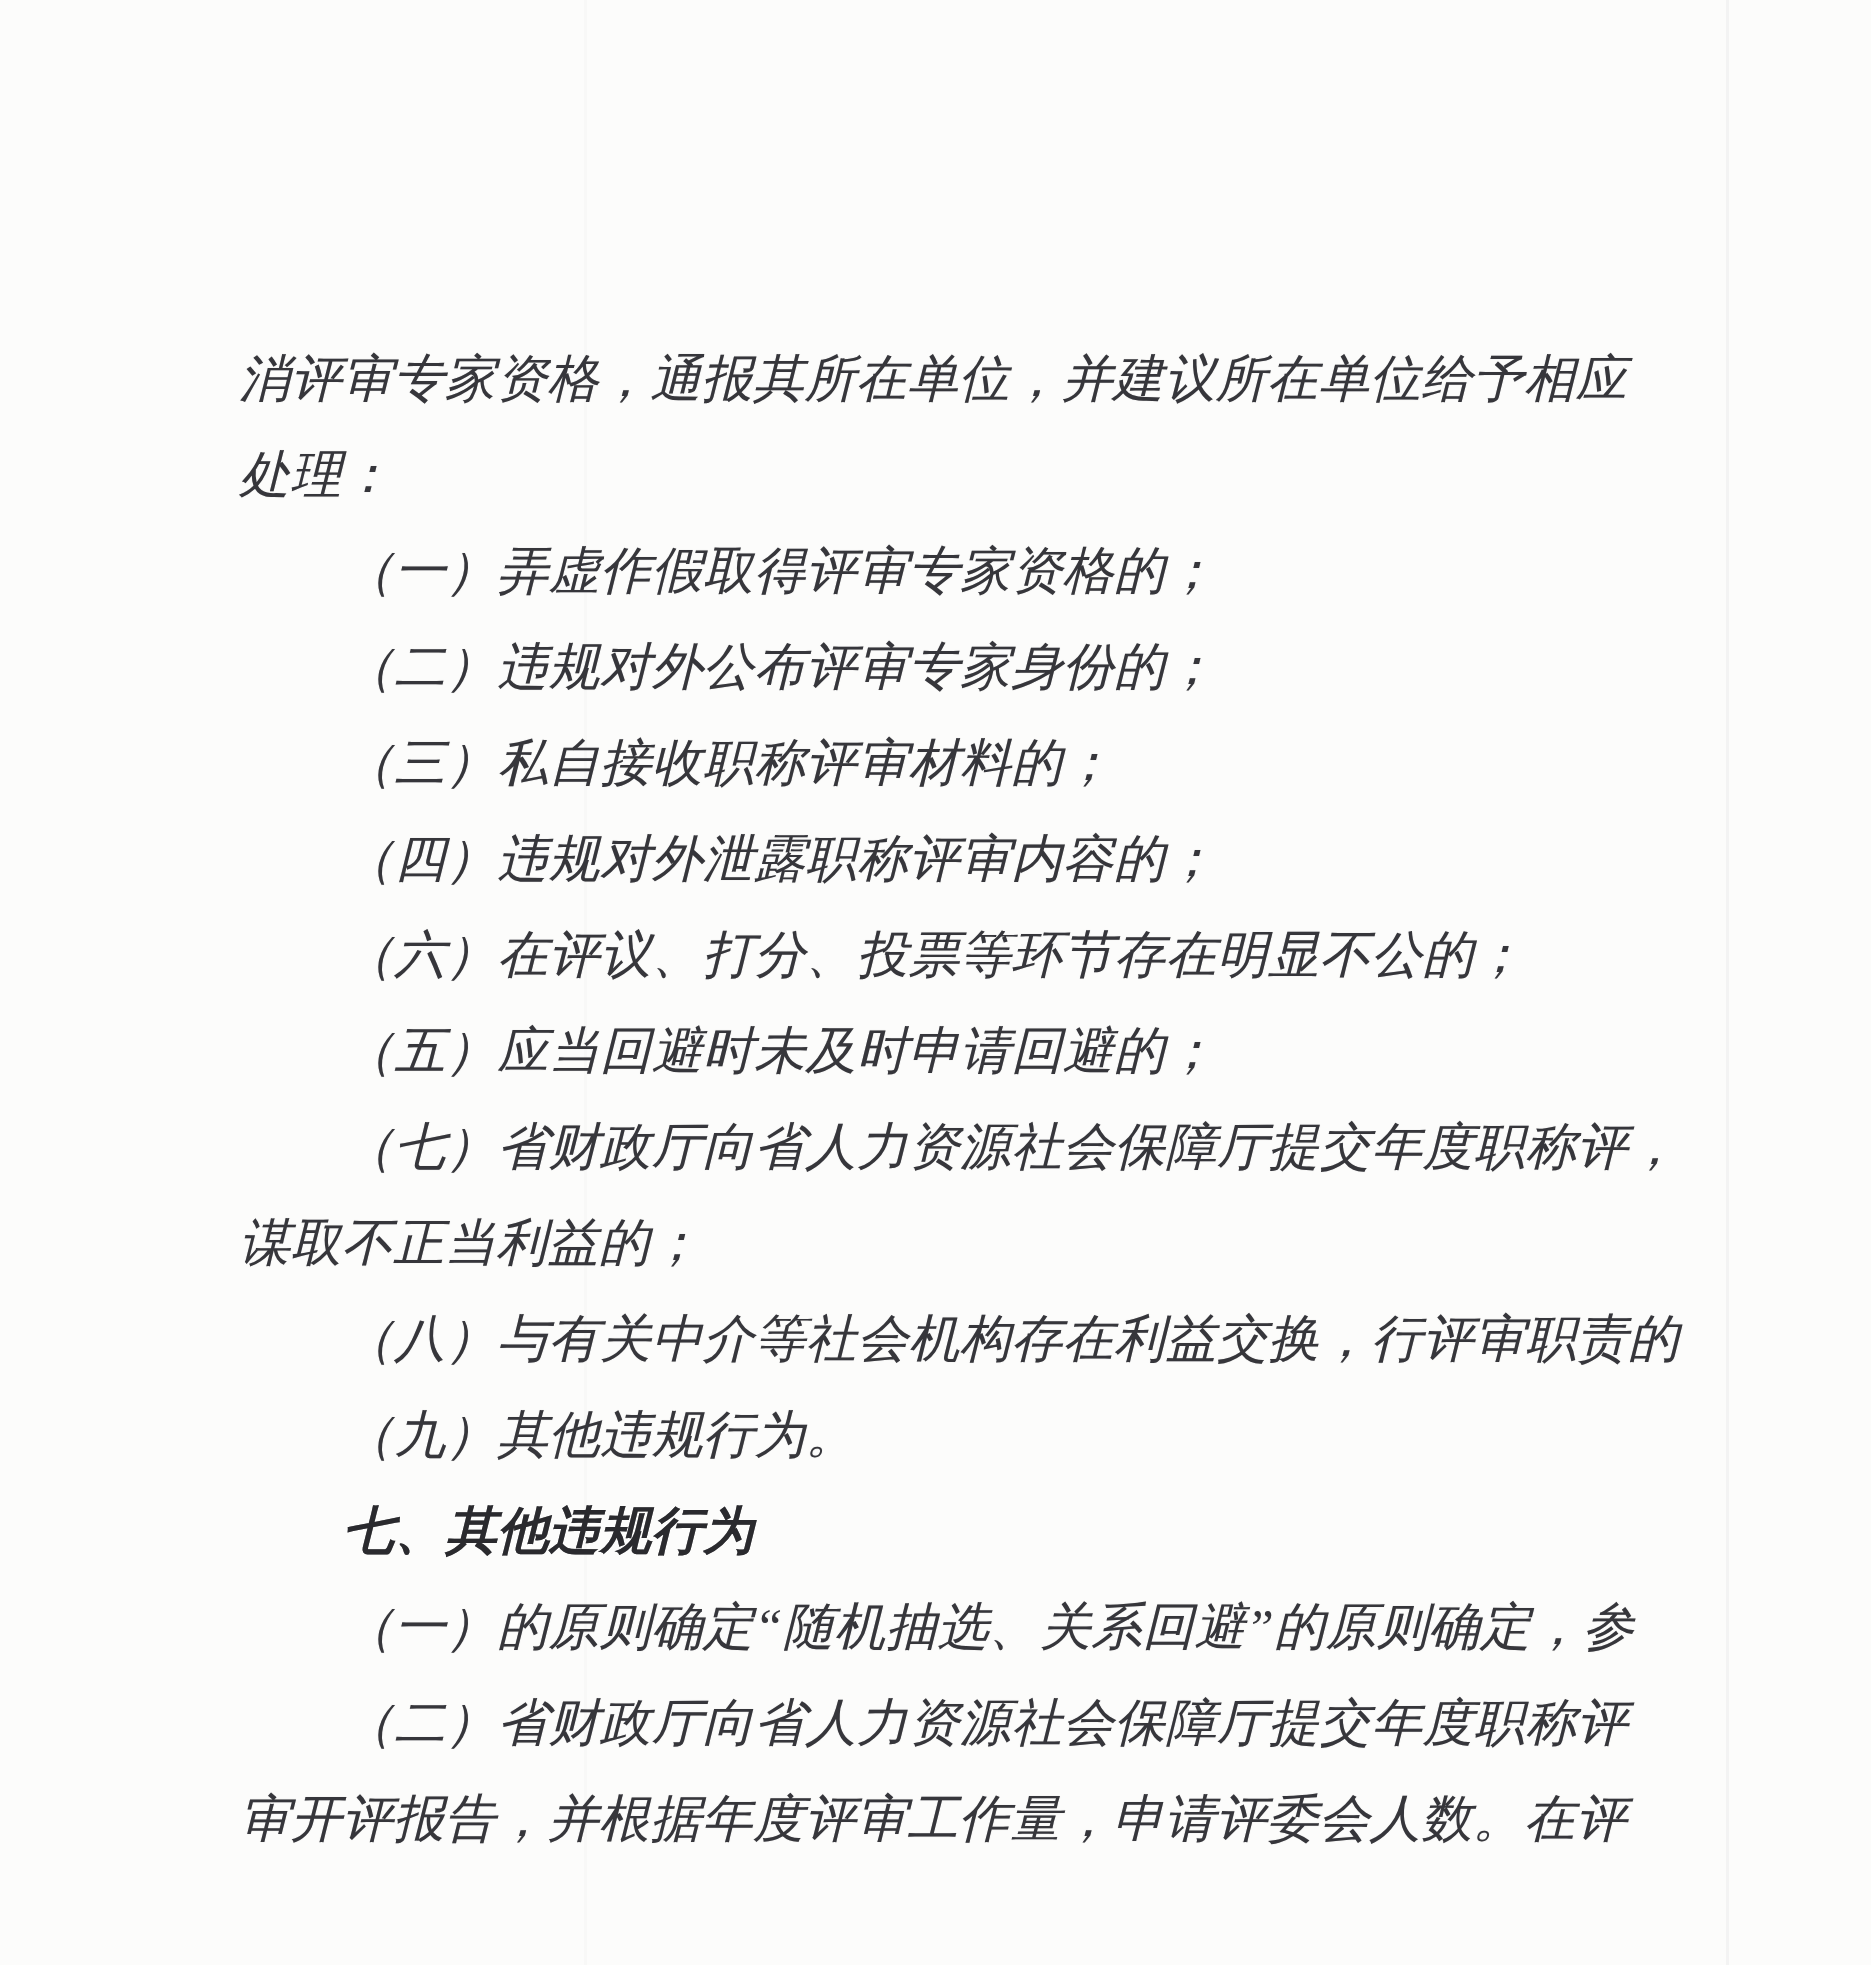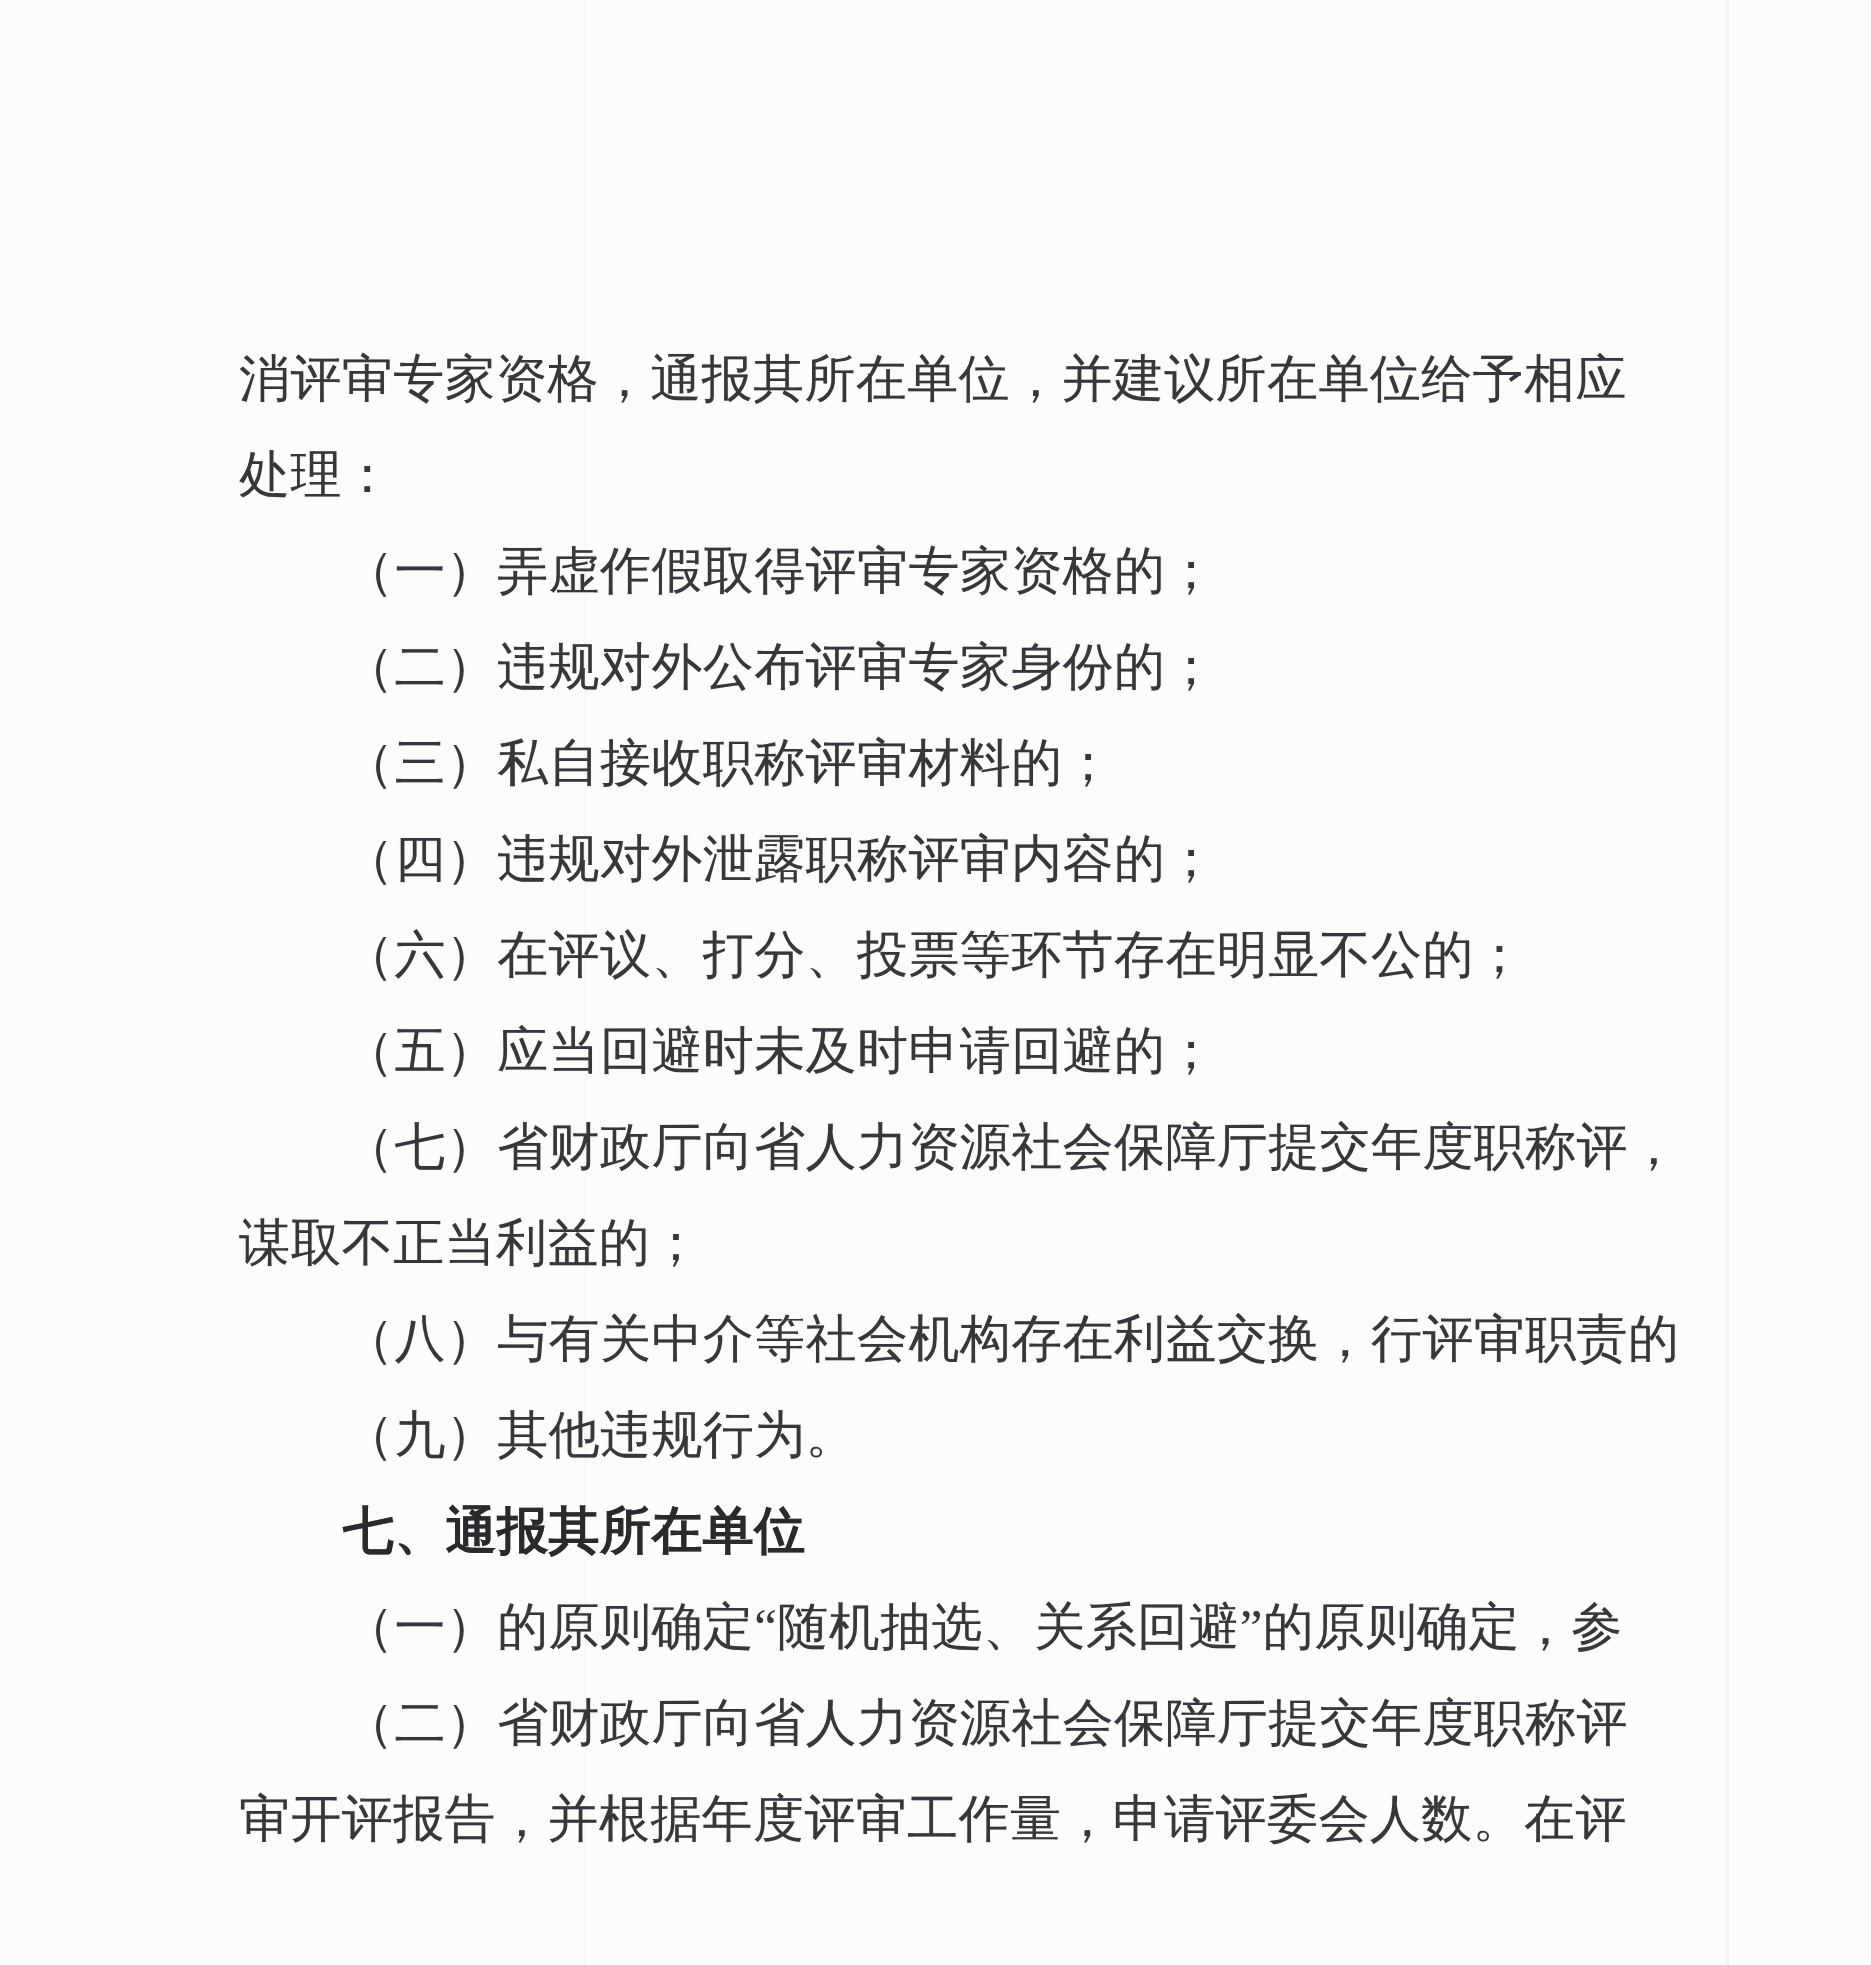--- a/index.html
+++ b/index.html
@@ -33,20 +33,21 @@
     width: 1403px;
   }
   .line {
     height: 96px;
     line-height: 96px;
     font-size: 51px;
     color: #36363b;
     letter-spacing: 0.4px;
     white-space: nowrap;
     text-shadow: 0 0 0.8px rgba(60,60,65,0.35);
+    font-style: italic;
   }
   .line.indent {
     text-indent: 104px;
   }
   .line.heading {
     font-family: "Liberation Sans", sans-serif;
     font-weight: bold;
     color: #2a2a2e;
     text-shadow: 0 0 0.4px rgba(40,40,45,0.55);
   }
@@ -63,19 +64,19 @@
   <div class="line indent">（一）弄虚作假取得评审专家资格的；</div>
   <div class="line indent">（二）违规对外公布评审专家身份的；</div>
   <div class="line indent">（三）私自接收职称评审材料的；</div>
   <div class="line indent">（四）违规对外泄露职称评审内容的；</div>
   <div class="line indent">（六）在评议、打分、投票等环节存在明显不公的；</div>
   <div class="line indent">（五）应当回避时未及时申请回避的；</div>
   <div class="line indent">（七）省财政厅向省人力资源社会保障厅提交年度职称评，</div>
   <div class="line">谋取不正当利益的；</div>
   <div class="line indent">（八）与有关中介等社会机构存在利益交换，行评审职责的</div>
   <div class="line indent">（九）其他违规行为。</div>
-  <div class="line indent heading">七、通报其所在单位</div>
+  <div class="line indent heading">七、其他违规行为</div>
   <div class="line indent">（一）的原则确定“随机抽选、关系回避”的原则确定，参</div>
   <div class="line indent">（二）省财政厅向省人力资源社会保障厅提交年度职称评</div>
   <div class="line">审开评报告，并根据年度评审工作量，申请评委会人数。在评</div>
 
 </div>
 
 
 </body></html>

